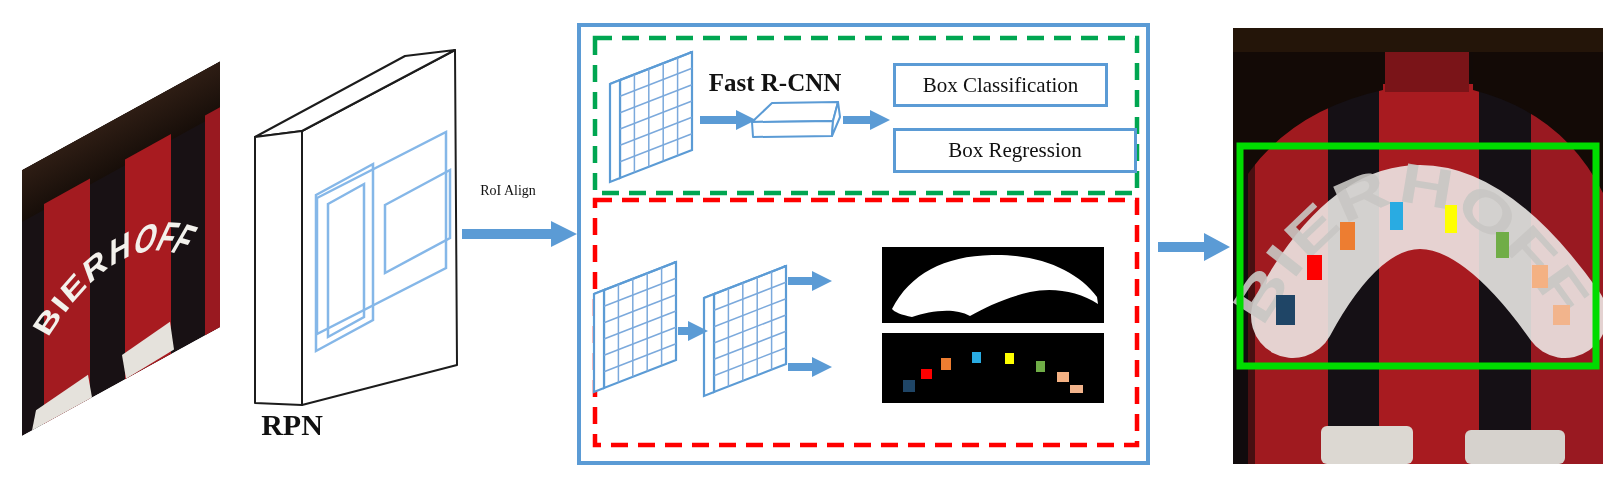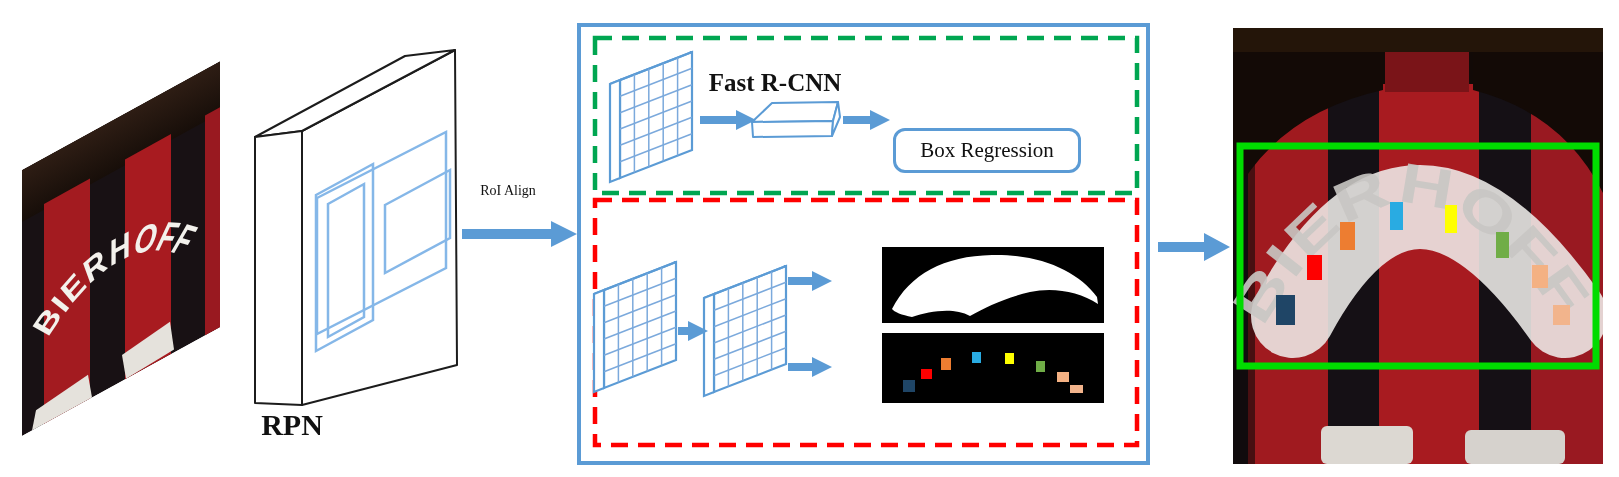--- a/index.html
+++ b/index.html
@@ -113,21 +113,24 @@
       </text>
     </svg>
   </div>
 
   <div id="pipeline-box"></div>
 
   <div class="lbl bold" style="left:252px;top:408px;width:80px;font-size:30px;">RPN</div>
   <div class="lbl" style="left:452px;top:183px;width:112px;font-size:14px;font-family:Liberation Serif, serif;">RoI Align</div>
   <div class="lbl bold" style="left:700px;top:50px;width:150px;font-size:25px;margin-top:19px;">Fast R-CNN</div>
 
-  <div class="outbox" style="left:893px;top:128px;width:188px;height:45px;border-radius:12px;">
+  <div class="outbox" style="left:893px;top:63px;width:215px;height:44px;">
+    <span>Box Classification</span>
+  </div>
+  <div class="outbox" style="left:893px;top:128px;width:244px;height:45px;">
     <span>Box Regression</span>
   </div>
 
 
   <div id="word-seg-image">
     <svg width="222" height="76" viewBox="0 0 222 76">
       <path fill="#ffffff" d="M 10,62
            C 28,27 62,9 110,8
            C 158,7 196,24 215,50
            L 216,57

